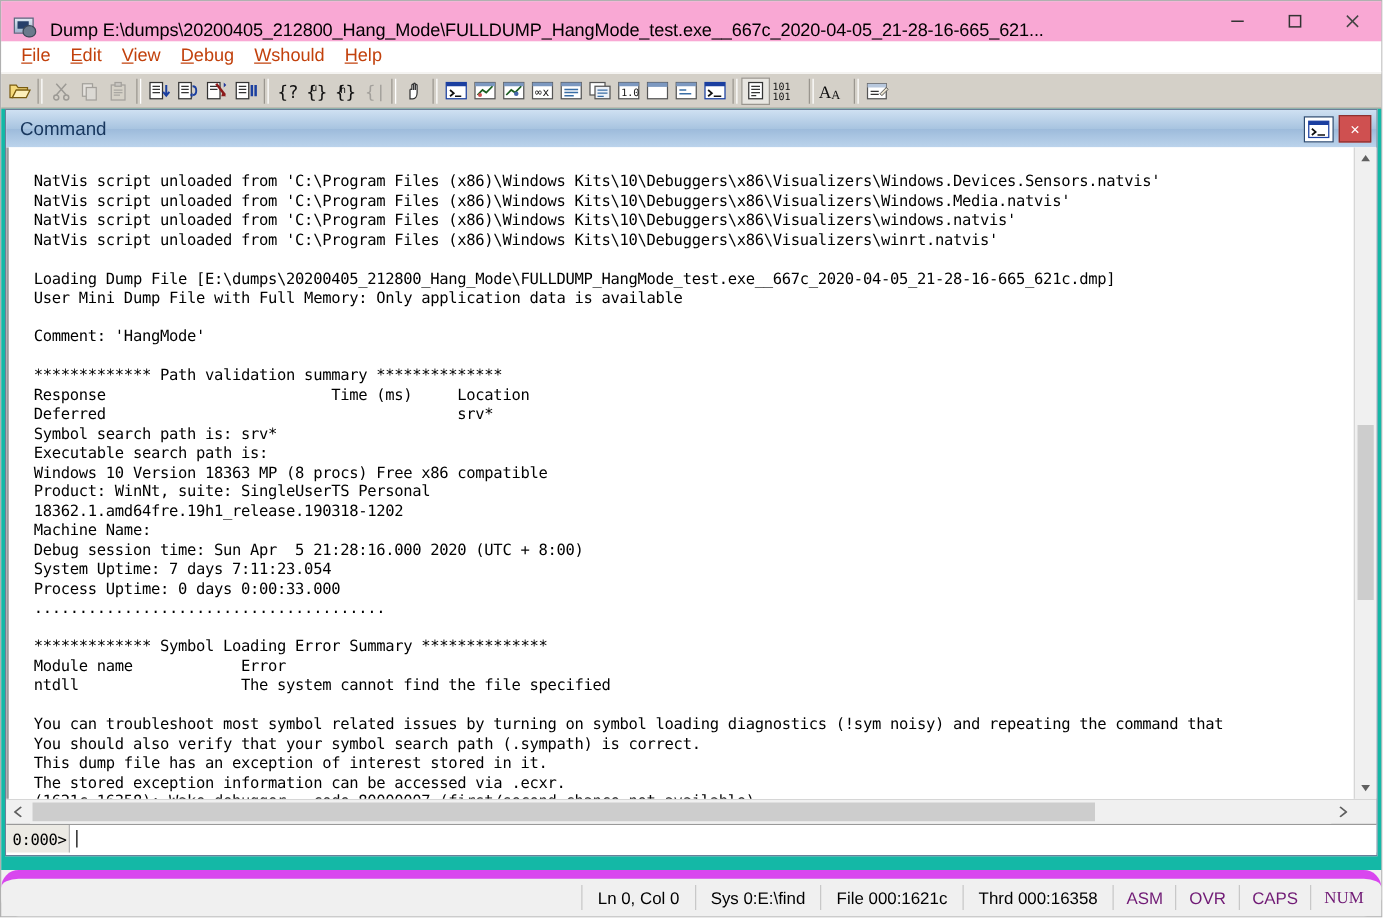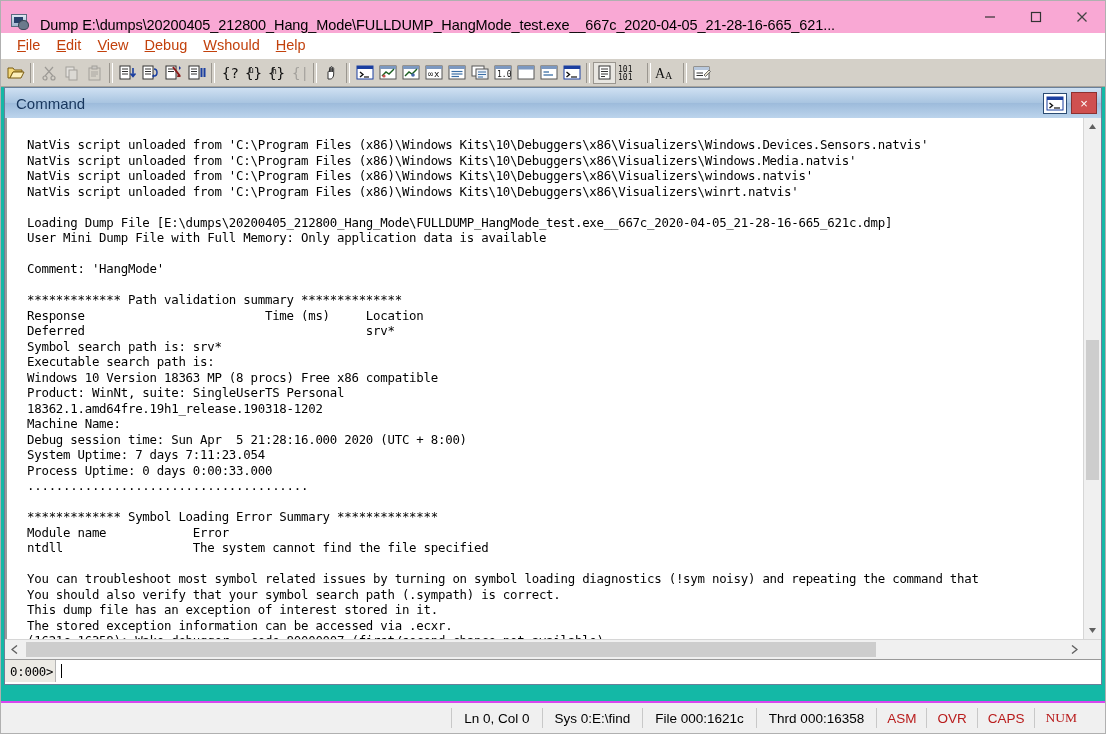--- a/index.html
+++ b/index.html
@@ -292,38 +292,39 @@
   .caret {
     width: 1px; height: 14px;
     background: #000;
     display: inline-block;
   }
 
   
   .statusbar {
     height: 30px;
     background: #f0f0f0;
-    border-top: 2px solid #d946ef;
+    border-top: 7px solid #d946ef;
     display: flex;
     align-items: center;
     justify-content: flex-end;
     flex: 0 0 auto;
-    padding-right: 18px;
+    padding-right: 4px;
+    border-radius: 14px;
   }
   .sb-cell {
     font-size: 13.5px;
     color: #000;
     padding: 0 12px;
     height: 20px;
     display: flex; align-items: center;
     border-right: 1px solid #c8c8c8;
     white-space: nowrap;
   }
   .sb-cell.first { border-left: 1px solid #c8c8c8; }
-  .sb-cell.dim { color: #b91c1c; padding: 0 10px; }
+  .sb-cell.dim { color: #701a75; padding: 0 10px; }
   .sb-cell.last { border-right: none; font-family: Liberation Serif, serif; }
 </style>
 </head>
 <body>
 
 <div id="app">
 
   <div class="titlebar">
     <div class="app-icon">
       <div class="scr"></div>

